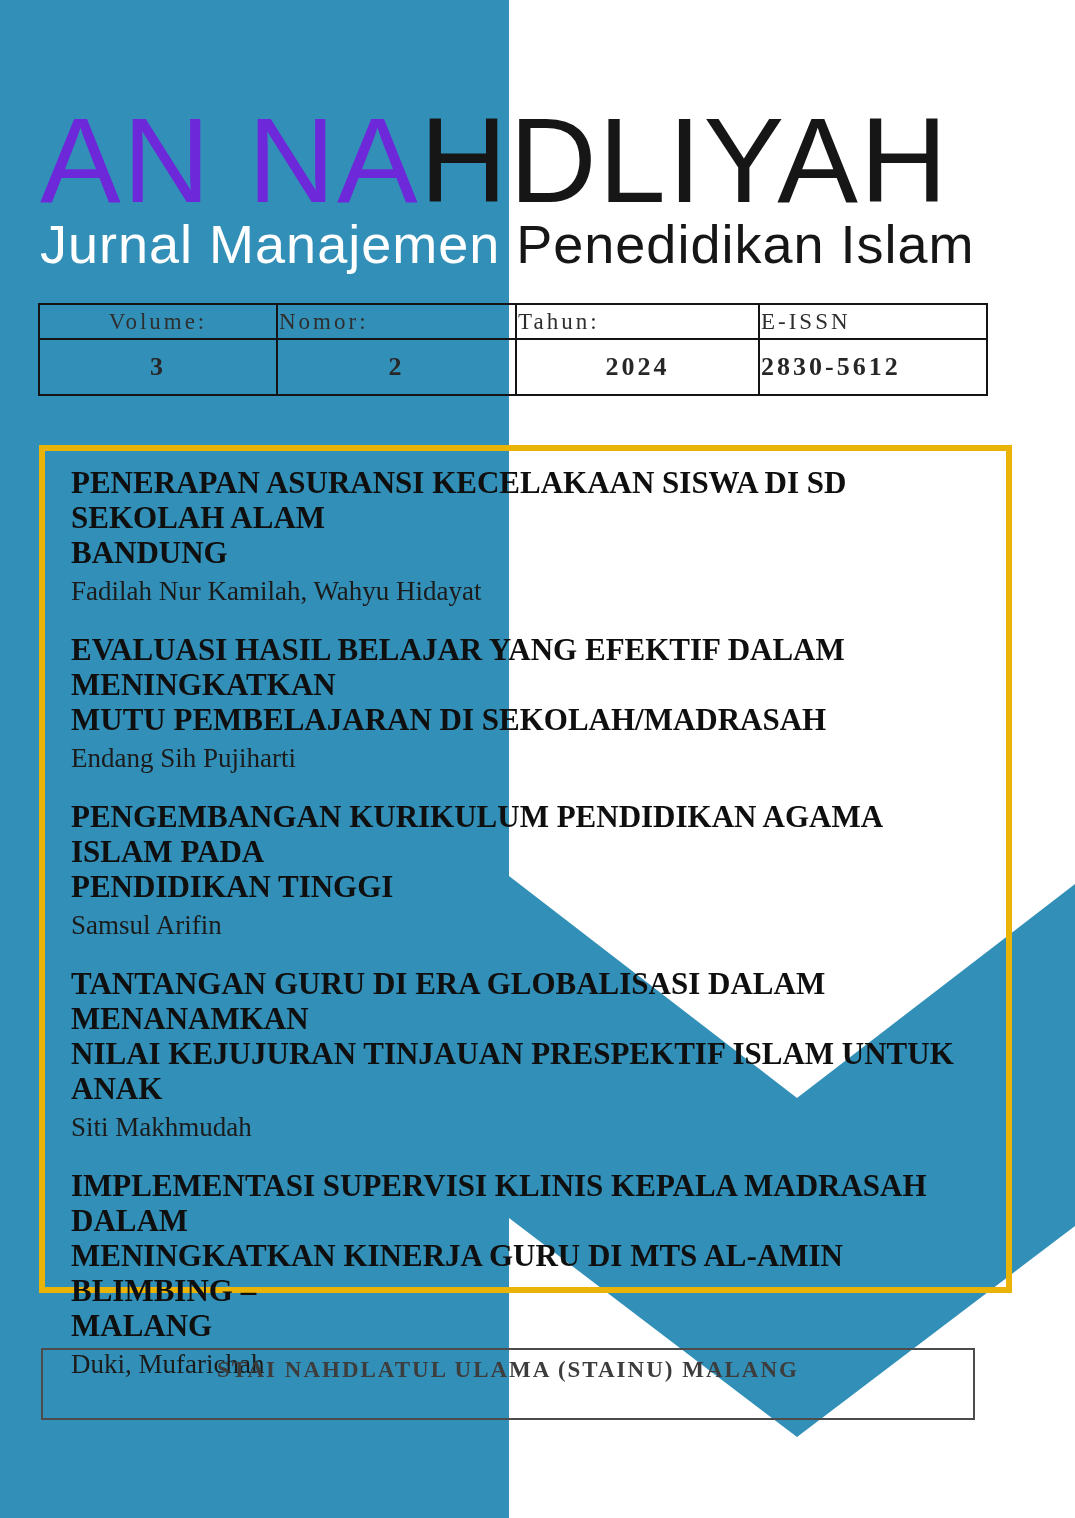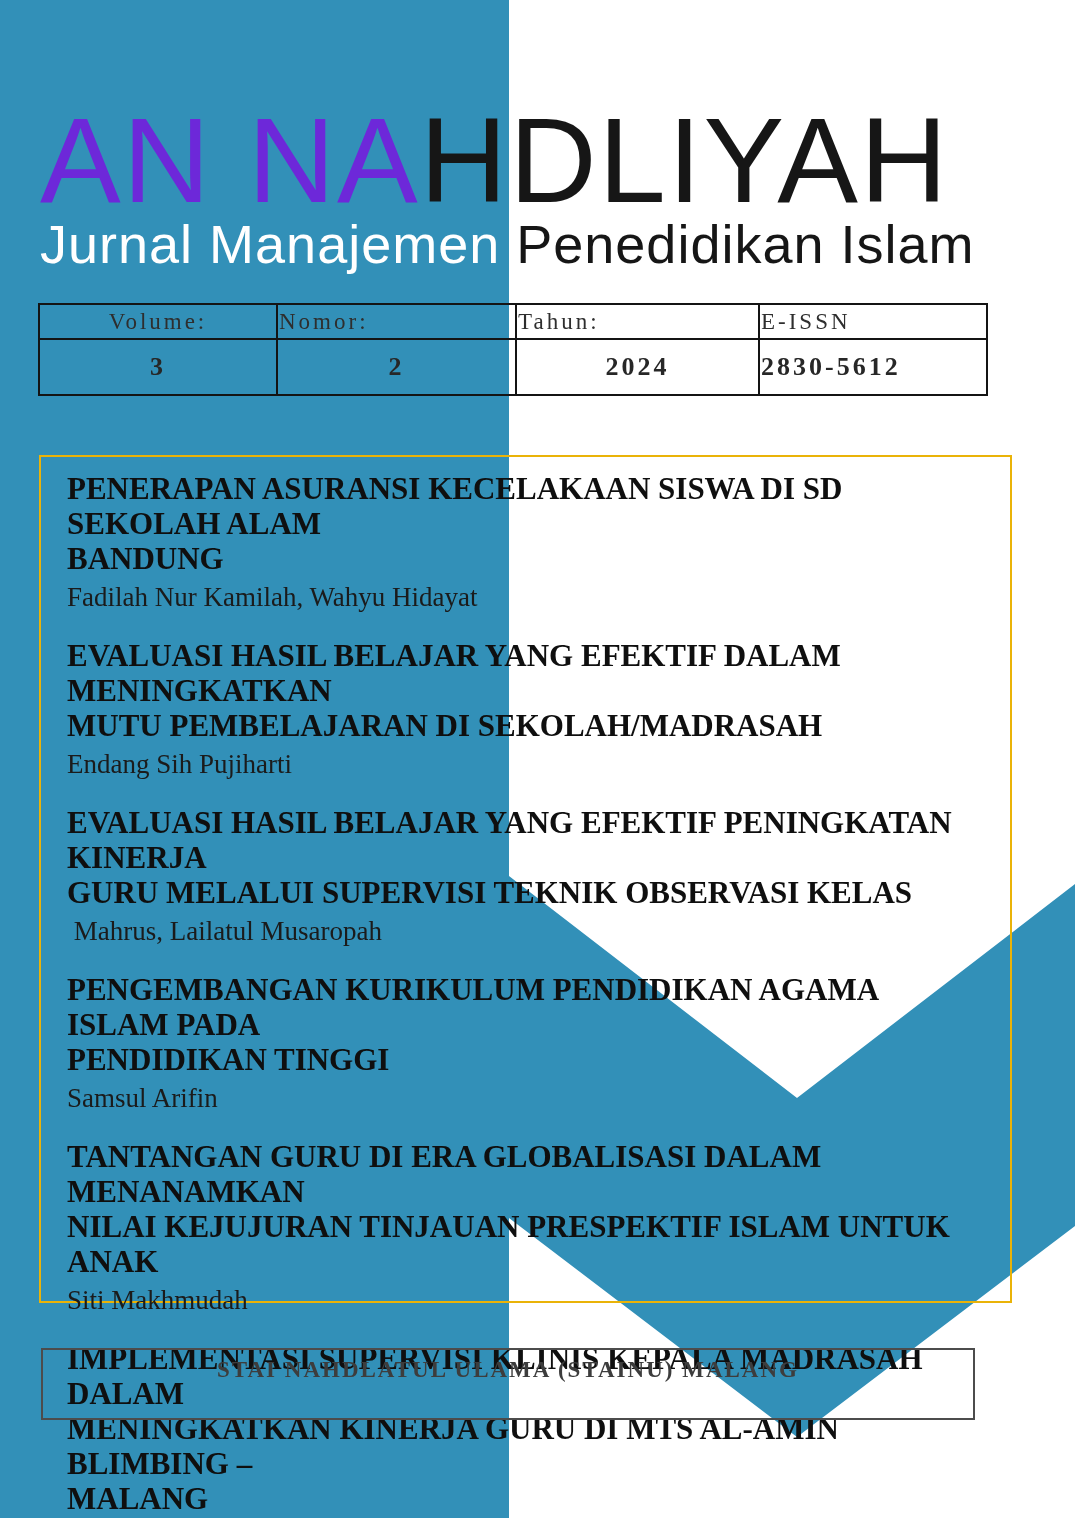--- a/index.html
+++ b/index.html
@@ -46,23 +46,23 @@
     height:31px;font-size:23px;letter-spacing:3px;vertical-align:middle;border-radius:14px;
   }
   .info-table .val-row td{
     height:52px;font-size:26px;font-weight:bold;letter-spacing:3px;vertical-align:middle;
     color:#272727;
   }
   .td-center{text-align:center;}
   .td-left{text-align:left;}
   
   .content-box{
-    position:absolute;left:39px;top:455px;z-index:2;
+    position:absolute;left:39px;top:445px;z-index:2;
     width:973px;height:848px;
-    border:2px solid #eab308;
+    border:6px solid #eab308;
     box-sizing:border-box;
     padding:14px 38px 0 26px;
   }
   .article-title{
     font-size:31px;line-height:35px;font-weight:bold;color:#0f0f0f;
     margin:0 0 6px 0;
   }
   .article-title .line{display:block;}
   .article-authors{
     font-size:27px;line-height:30px;font-weight:normal;color:#1b1b1b;
@@ -136,27 +136,20 @@
     </div>
 
     <div class="article">
       <div class="article-title">
         <span class="line">EVALUASI HASIL BELAJAR YANG EFEKTIF DALAM MENINGKATKAN</span>
         <span class="line">MUTU PEMBELAJARAN DI SEKOLAH/MADRASAH</span>
       </div>
       <div class="article-authors">Endang Sih Pujiharti</div>
     </div>
 
-    <div class="article">
-      <div class="article-title">
-        <span class="line">EVALUASI HASIL BELAJAR YANG EFEKTIF PENINGKATAN KINERJA</span>
-        <span class="line">GURU MELALUI SUPERVISI TEKNIK OBSERVASI KELAS</span>
-      </div>
-      <div class="article-authors"> Mahrus, Lailatul Musaropah</div>
-    </div>
 
     <div class="article">
       <div class="article-title">
         <span class="line">PENGEMBANGAN KURIKULUM PENDIDIKAN AGAMA ISLAM PADA</span>
         <span class="line">PENDIDIKAN TINGGI</span>
       </div>
       <div class="article-authors">Samsul Arifin</div>
     </div>
 
     <div class="article">

